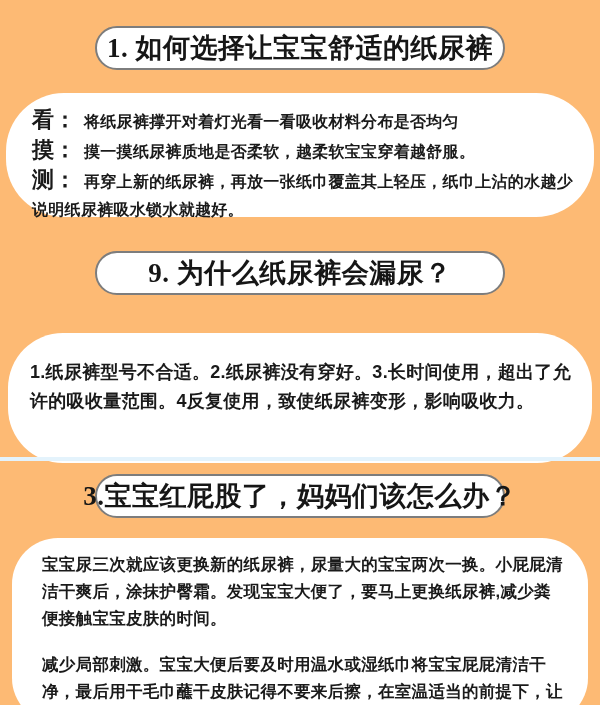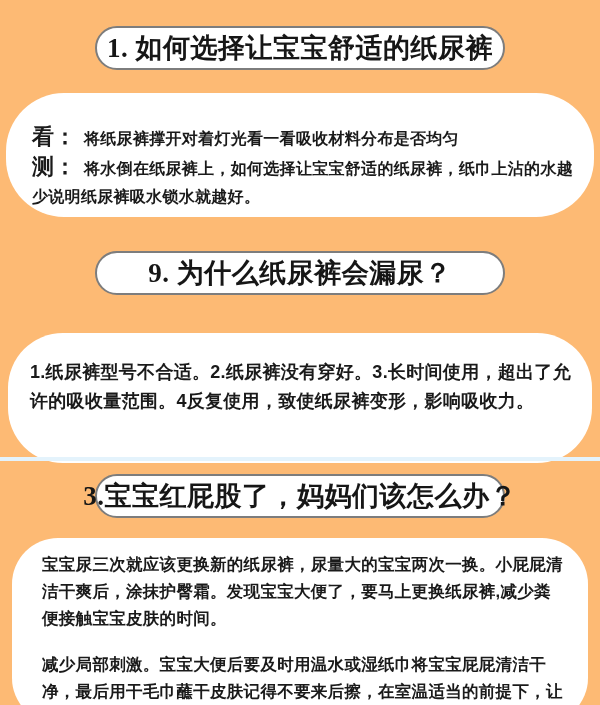--- a/index.html
+++ b/index.html
@@ -56,21 +56,21 @@
     position: absolute;
     background: #ffffff;
     box-sizing: border-box;
   }
   .box-1 {
     left: 6px;
     top: 93px;
     width: 588px;
     height: 124px;
     border-radius: 58px;
-    padding: 30px 16px 0 26px;
+    padding: 13px 16px 0 26px;
   }
   .box-2 {
     left: 8px;
     top: 333px;
     width: 584px;
     height: 130px;
     border-radius: 55px;
     padding: 25px 20px 8px 22px;
   }
   .box-3 {
@@ -121,21 +121,24 @@
 
   <div class="pill pill-1">
     <span class="heading-text">1. 如何选择让宝宝舒适的纸尿裤</span>
   </div>
 
   <div class="info-box box-1">
     <div class="check-row">
       <span class="row-label">看：</span><span>将纸尿裤撑开对着灯光看一看吸收材料分布是否均匀</span>
     </div>
     <div class="check-row">
-      <span class="row-label">测：</span><span>将水倒在纸尿裤上，如何选择让宝宝舒适的纸尿裤，纸巾上沾的水越少说明纸尿裤吸水锁水就越好。</span>
+      <span class="row-label">摸：</span><span>摸一摸纸尿裤质地是否柔软，越柔软宝宝穿着越舒服。</span>
+    </div>
+    <div class="check-row">
+      <span class="row-label">测：</span><span>再穿上新的纸尿裤，再放一张纸巾覆盖其上轻压，纸巾上沾的水越少说明纸尿裤吸水锁水就越好。</span>
     </div>
   </div>
 
   <div class="pill pill-2">
     <span class="heading-text">9. 为什么纸尿裤会漏尿？</span>
   </div>
 
   <div class="info-box box-2">
     <p class="body-par">1.纸尿裤型号不合适。2.纸尿裤没有穿好。3.长时间使用，超出了允许的吸收量范围。4反复使用，致使纸尿裤变形，影响吸收力。</p>
   </div>

